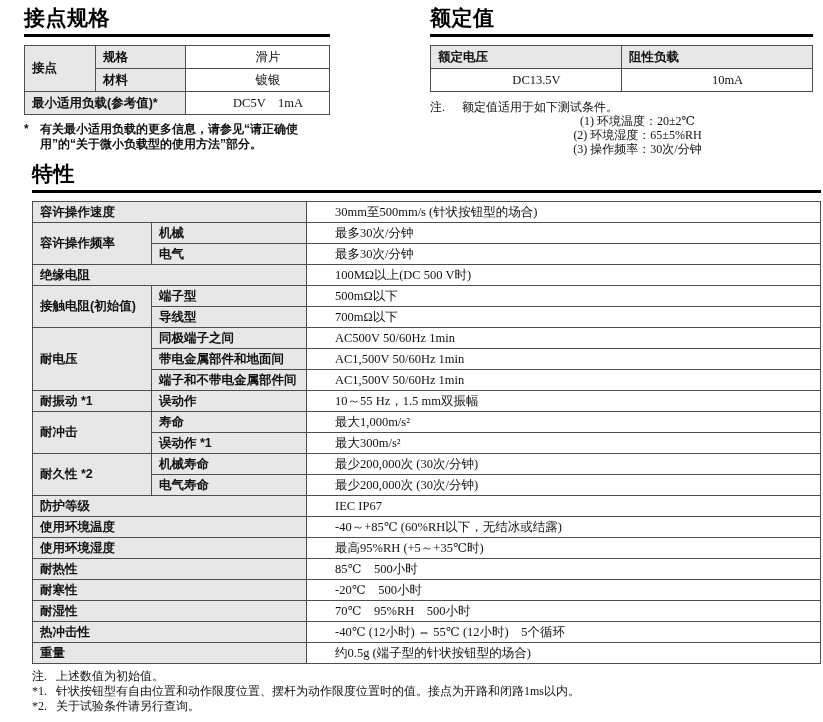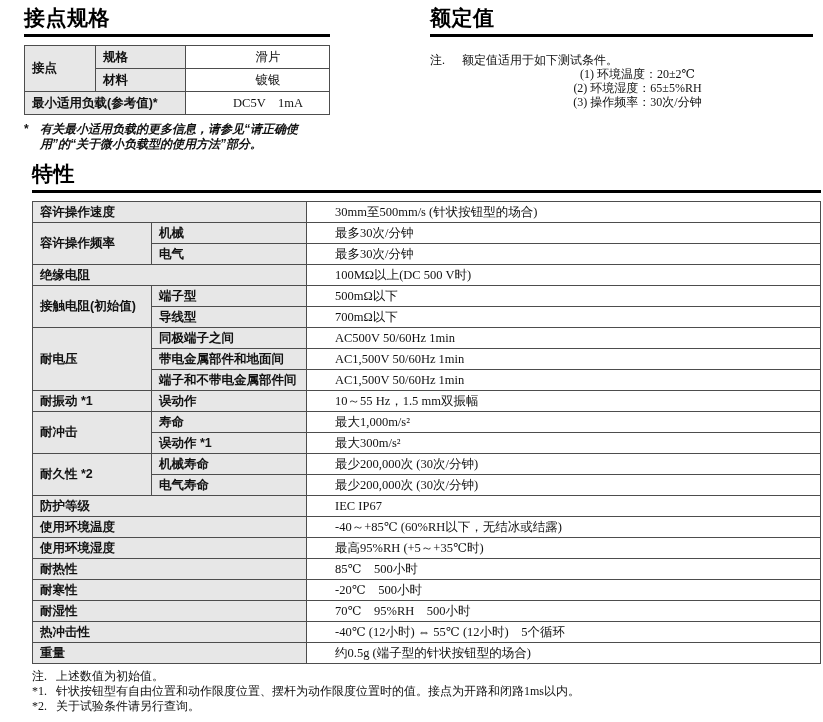--- a/index.html
+++ b/index.html
@@ -26,21 +26,21 @@
 
   .section-contact { position:absolute; left:24px; top:6px; width:306px; }
   .section-rated   { position:absolute; left:430px; top:6px; width:383px; }
   .section-char    { position:absolute; left:32px; top:162px; width:789px; }
 
   .footnote {
     display:flex; margin-top:7px; font-size:12px; font-weight:bold;
     line-height:14.5px; color:#111;
   }
   .footnote .marker { width:16px; flex:none; }
-  .footnote .txt { flex:1; white-space:normal;font-style:italic; }
+  .footnote .txt { flex:1; white-space:normal; }
 
   .note-block {
     margin-top:8px; font-family:"Liberation Serif","DejaVu Serif",serif;
     font-size:12px; line-height:14px; color:#111;
   }
   .note-line { display:flex; }
   .note-line .marker { width:32px; flex:none; }
   .note-sub { padding-left:32px;text-align:center; }
 
   .footer-notes {
@@ -87,20 +87,28 @@
   </div>
 
   <div class="section-rated">
     <h2 class="sec-title">额定值</h2>
     <table class="tbl-rated">
       <colgroup>
           <col style="width:50%">
           <col style="width:50%">
         </colgroup>
       <tbody>
+          <tr>
+        <td class="lbl center">额定电压</td>
+        <td class="lbl center">阻性负载</td>
+      </tr>
+      <tr>
+        <td class="val center">DC13.5V</td>
+        <td class="val center">10mA</td>
+      </tr>
     </tbody>
       </table>
     <div class="note-block">
       <div class="note-line">
         <span class="marker">注.</span>
         <span>额定值适用于如下测试条件。</span>
       </div>
       <div class="note-sub">(1) 环境温度：20±2℃</div>
       <div class="note-sub">(2) 环境湿度：65±5%RH</div>
       <div class="note-sub">(3) 操作频率：30次/分钟</div>

